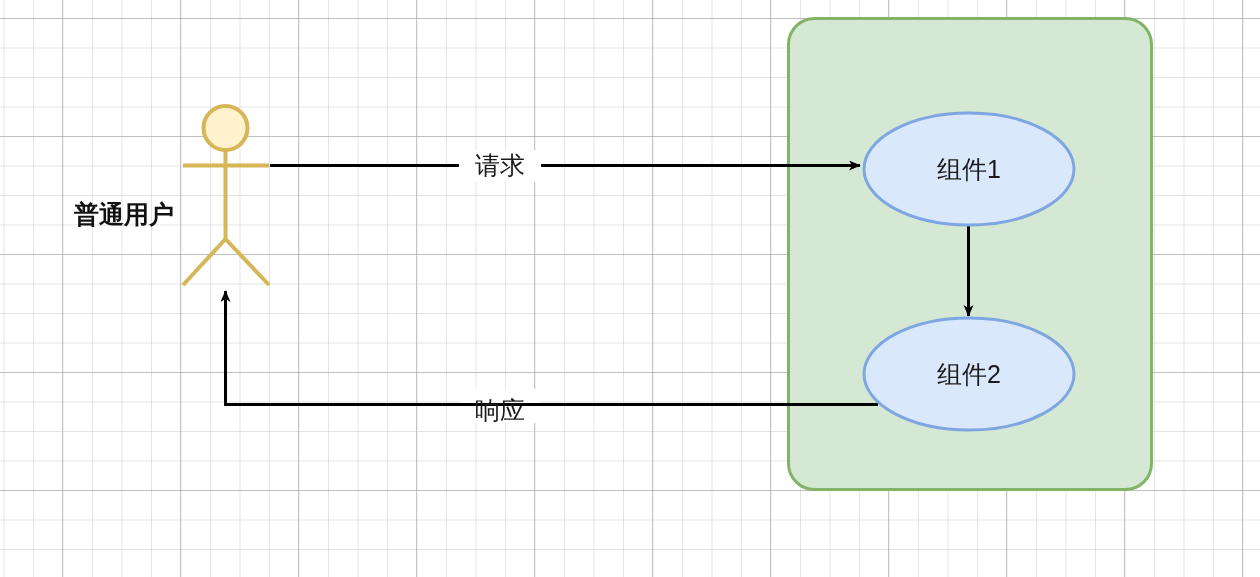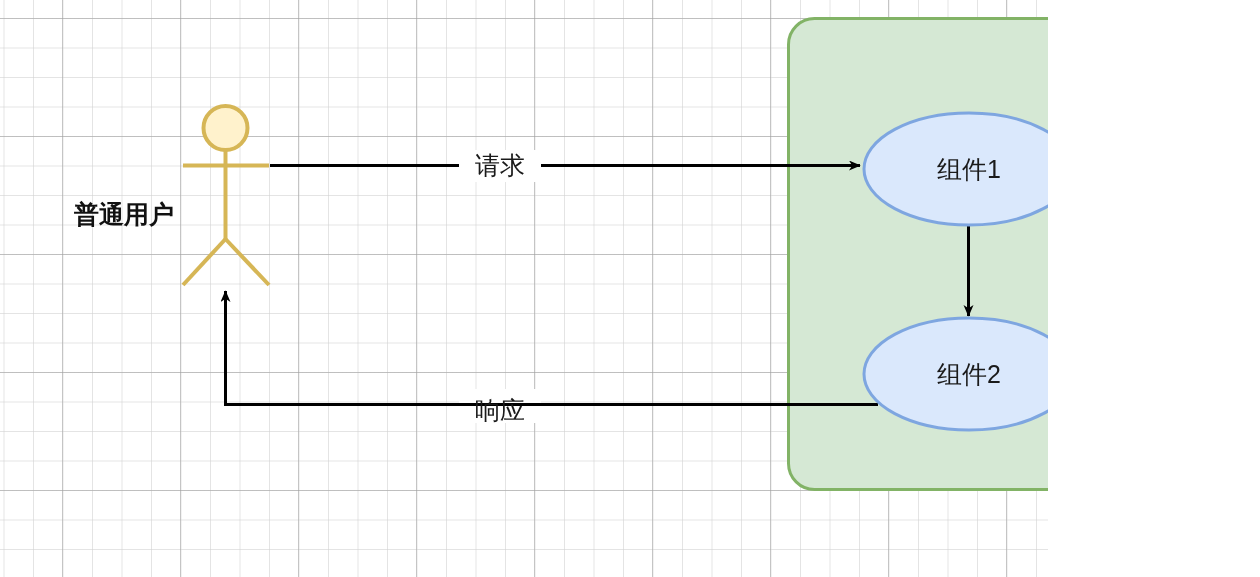--- a/index.html
+++ b/index.html
@@ -5,21 +5,21 @@
   html, body {
     margin: 0;
     padding: 0;
     background: #ffffff;
   }
   body {
     font-family: "Liberation Sans", "DejaVu Sans", sans-serif;
   }
   #canvas {
     position: relative;
-    width: 1048px;
+    width: 1260px;
     height: 577px;
     overflow: hidden;
     background-color: #ffffff;
     background-image:
       linear-gradient(to right,  rgba(160,160,160,0.55) 1px, transparent 1px),
       linear-gradient(to bottom, rgba(160,160,160,0.55) 1px, transparent 1px),
       linear-gradient(to right,  rgba(210,210,210,0.60) 1px, transparent 1px),
       linear-gradient(to bottom, rgba(210,210,210,0.60) 1px, transparent 1px);
     background-size:
       118px 118px,

